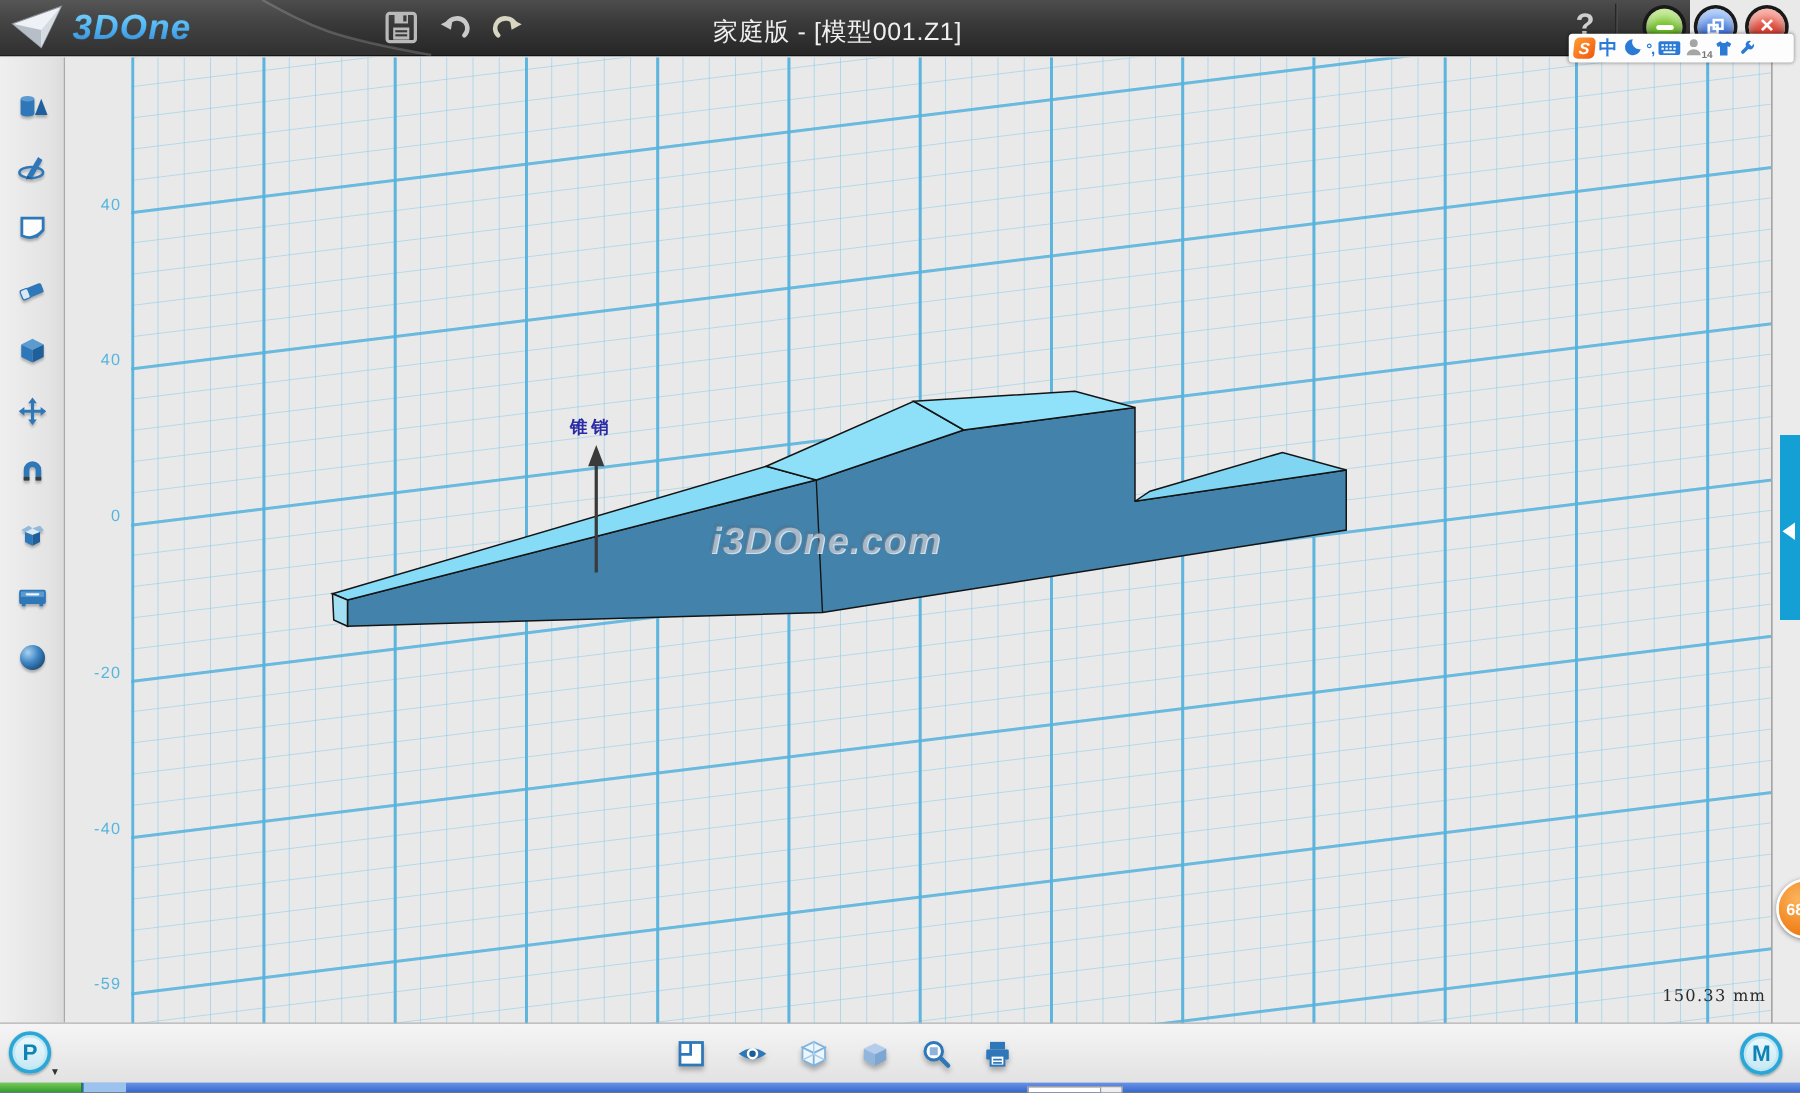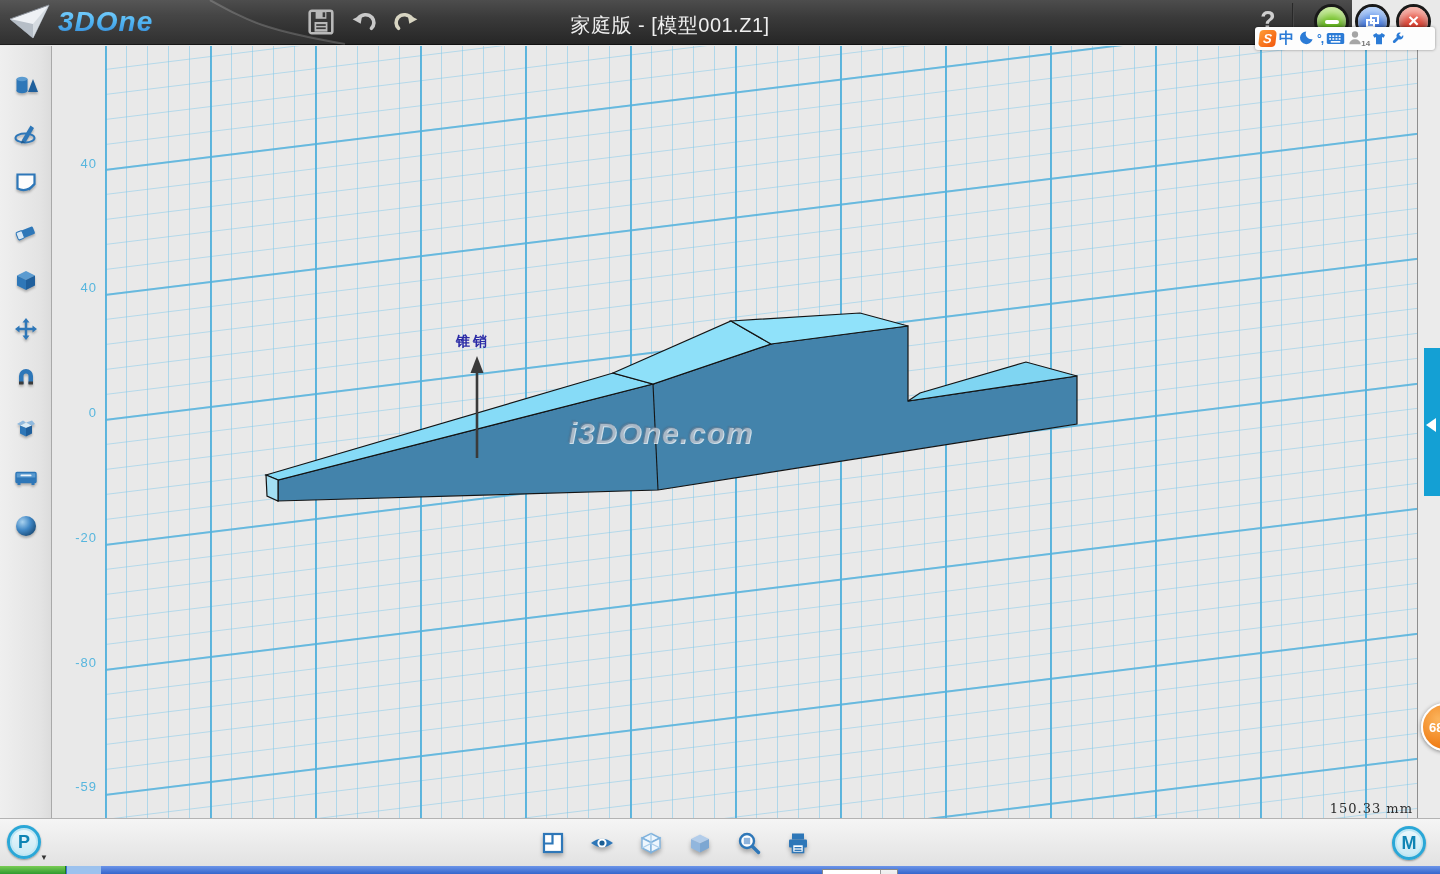--- a/index.html
+++ b/index.html
@@ -59,21 +59,21 @@
     background-position:0 0, 0 123px, 0 0, 0 23px; }
   .axis-label { position:absolute; left:15px; width:30px; text-align:right;
     color:#57b6de; font-size:13px; letter-spacing:1px; }
   .model-svg { position:absolute; left:0; top:0; }
   .annotation { position:absolute; left:404px; top:287px; color:#2b2ba6;
     font-size:14px; font-weight:bold; letter-spacing:3px; }
   .watermark { position:absolute; left:516px; top:370px; width:300px; text-align:left;
     font-size:30px; font-style:italic; font-weight:bold; letter-spacing:1px;
     color:rgba(125,140,160,.45);
     text-shadow:1px 1px 0 rgba(255,255,255,.75), -1px -1px 1px rgba(80,95,115,.25); }
-  .scale-readout { position:absolute; right:4px; bottom:3px; font-family:"DejaVu Serif", serif;
+  .scale-readout { position:absolute; right:4px; bottom:14px; font-family:"DejaVu Serif", serif;
     font-size:13px; color:#2c2c2c; letter-spacing:1px;margin-top:16px; }
 
   
   .rightstrip { position:absolute; right:0; top:46px; width:23px; height:773px;
     background:#ebebeb; border-left:1px solid #8f8f8f; z-index:15; }
   .panel-tab { position:absolute; right:0; top:302px; width:16px; height:148px;
     background:#14a0d4; cursor:pointer; }
   .panel-tab .arr { position:absolute; left:2px; top:70px; width:0; height:0;
     border-top:7px solid transparent; border-bottom:7px solid transparent;
     border-right:10px solid #fff; }
@@ -262,21 +262,21 @@
     </div>
   </div>
 
   <div class="canvas">
     <div class="grid"></div>
 
     <span class="axis-label" style="top:110px">40</span>
     <span class="axis-label" style="top:234px">40</span>
     <span class="axis-label" style="top:359px">0</span>
     <span class="axis-label" style="top:484px">-20</span>
-    <span class="axis-label" style="top:609px">-80</span>
+    <span class="axis-label" style="top:609px">-40</span>
     <span class="axis-label" style="top:733px">-59</span>
 
     <svg class="model-svg" width="1365" height="773">
 
       <polygon points="226,434 601,338 719,298 856,280 856,355 1025,330 1025,378 606,444 226,455" fill="#4383ab" stroke="#141414" stroke-width="1.2"></polygon>
 
       <polygon points="214,429 561,327 601,338 226,434" fill="#86dbf7" stroke="#141414" stroke-width="1.2"></polygon>
 
       <polygon points="561,327 679,275 719,298 601,338" fill="#8ee0f9" stroke="#141414" stroke-width="1.2"></polygon>
 

